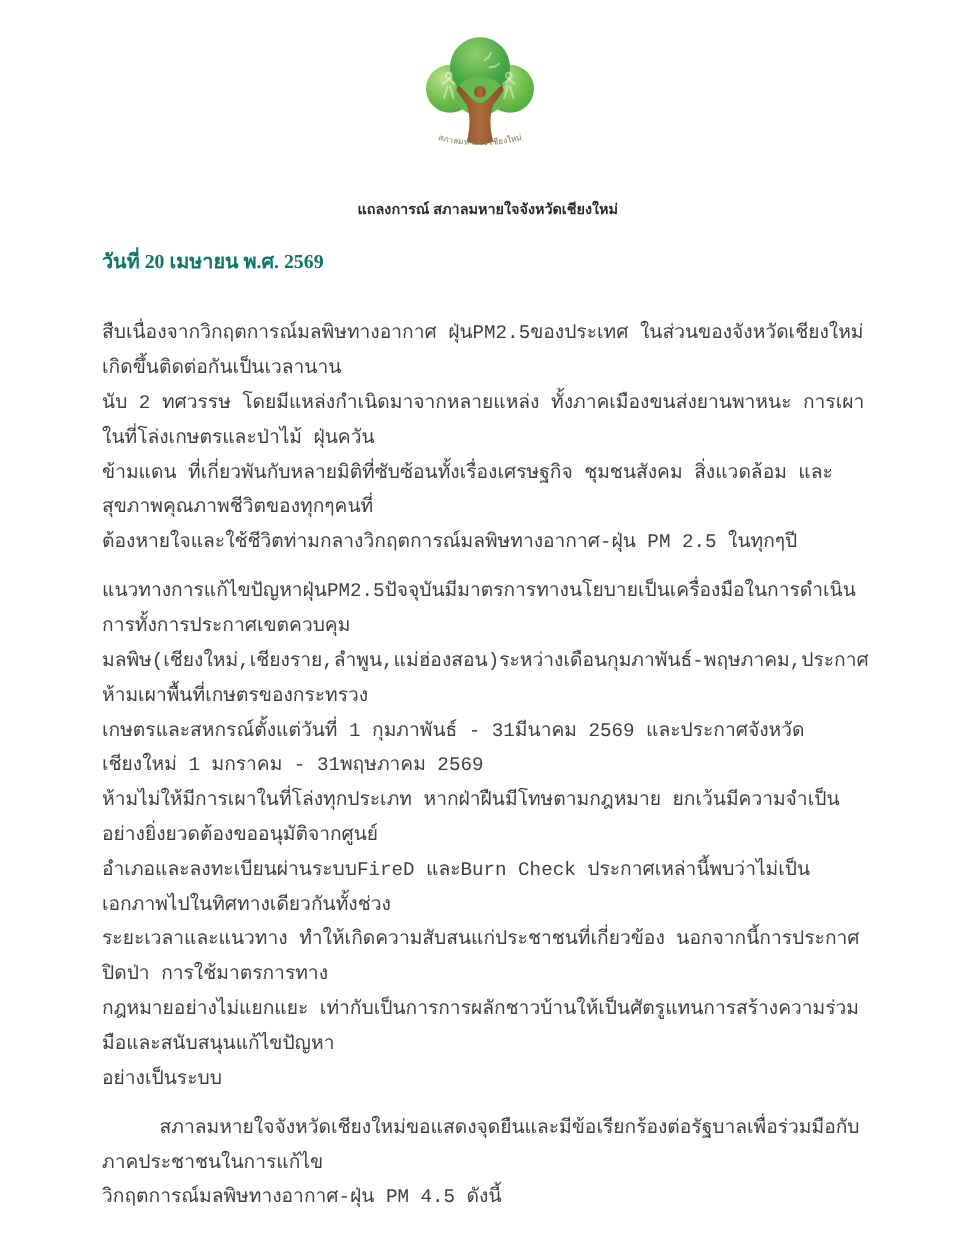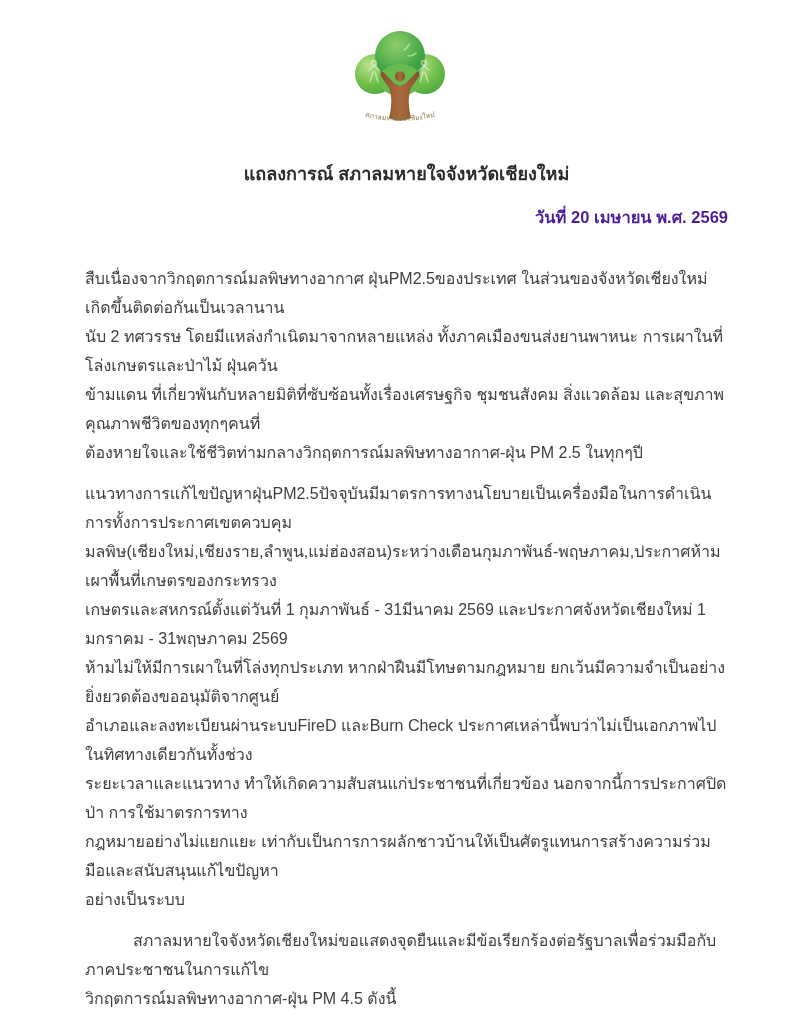--- a/index.html
+++ b/index.html
@@ -14,32 +14,33 @@
   .logo-wrap{
     position:absolute;top:20px;left:50%;
     transform:translateX(-50%);
     width:104px;height:118px;
   }
   .content{
     position:absolute;top:160px;left:0;width:800px;
     padding:0 72px 0 85px;box-sizing:border-box;
   }
   .doc-title{
-    font-size:18px;font-weight:700;color:#2b2b2b;
+    font-size:12px;font-weight:700;color:#2b2b2b;
     text-align:center;line-height:29px;margin:0 0 14px 0;
   }
   .doc-date{
-    font-size:16.5px;font-weight:700;color:#4c1d95;
-    text-align:right;line-height:29px;margin:0 0 32px 0;
+    font-size:16.5px;font-weight:700;color:#0f766e;
+    text-align:left;line-height:29px;margin:0 0 32px 0;font-family:Liberation Serif, serif;
   }
   .para{
     font-size:16px;line-height:29px;
     margin:0 0 12px 0;
     white-space:pre-line;
     text-align:left;
+    font-family:Liberation Mono, monospace;
   }
   .para.indent-first{text-indent:48px;}
   .section-heading{
     font-size:16px;font-weight:400;line-height:29px;
     margin:16px 0 14px 0;
   }
 </style>
 </head>
 <body>
 

